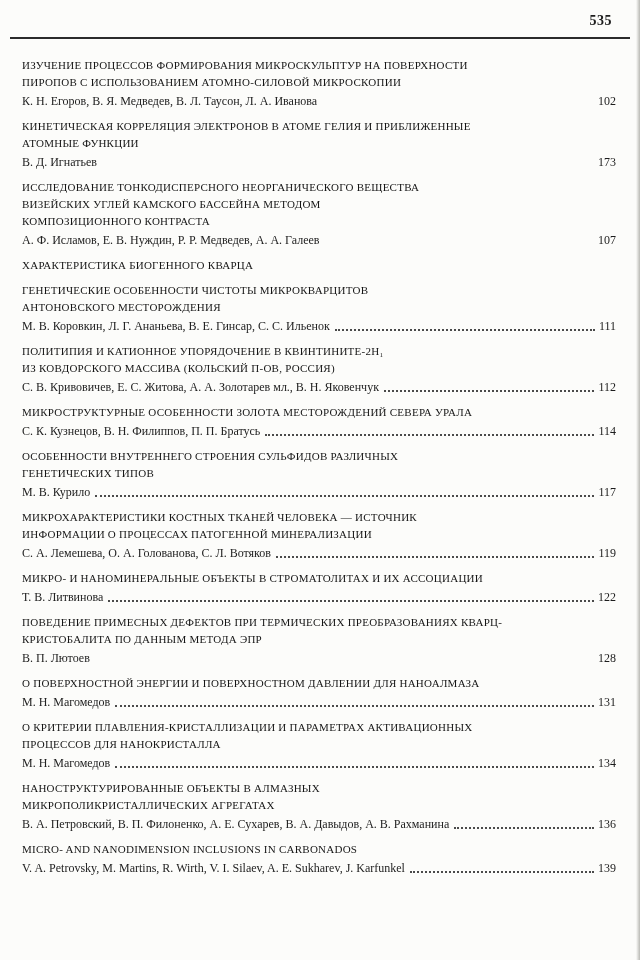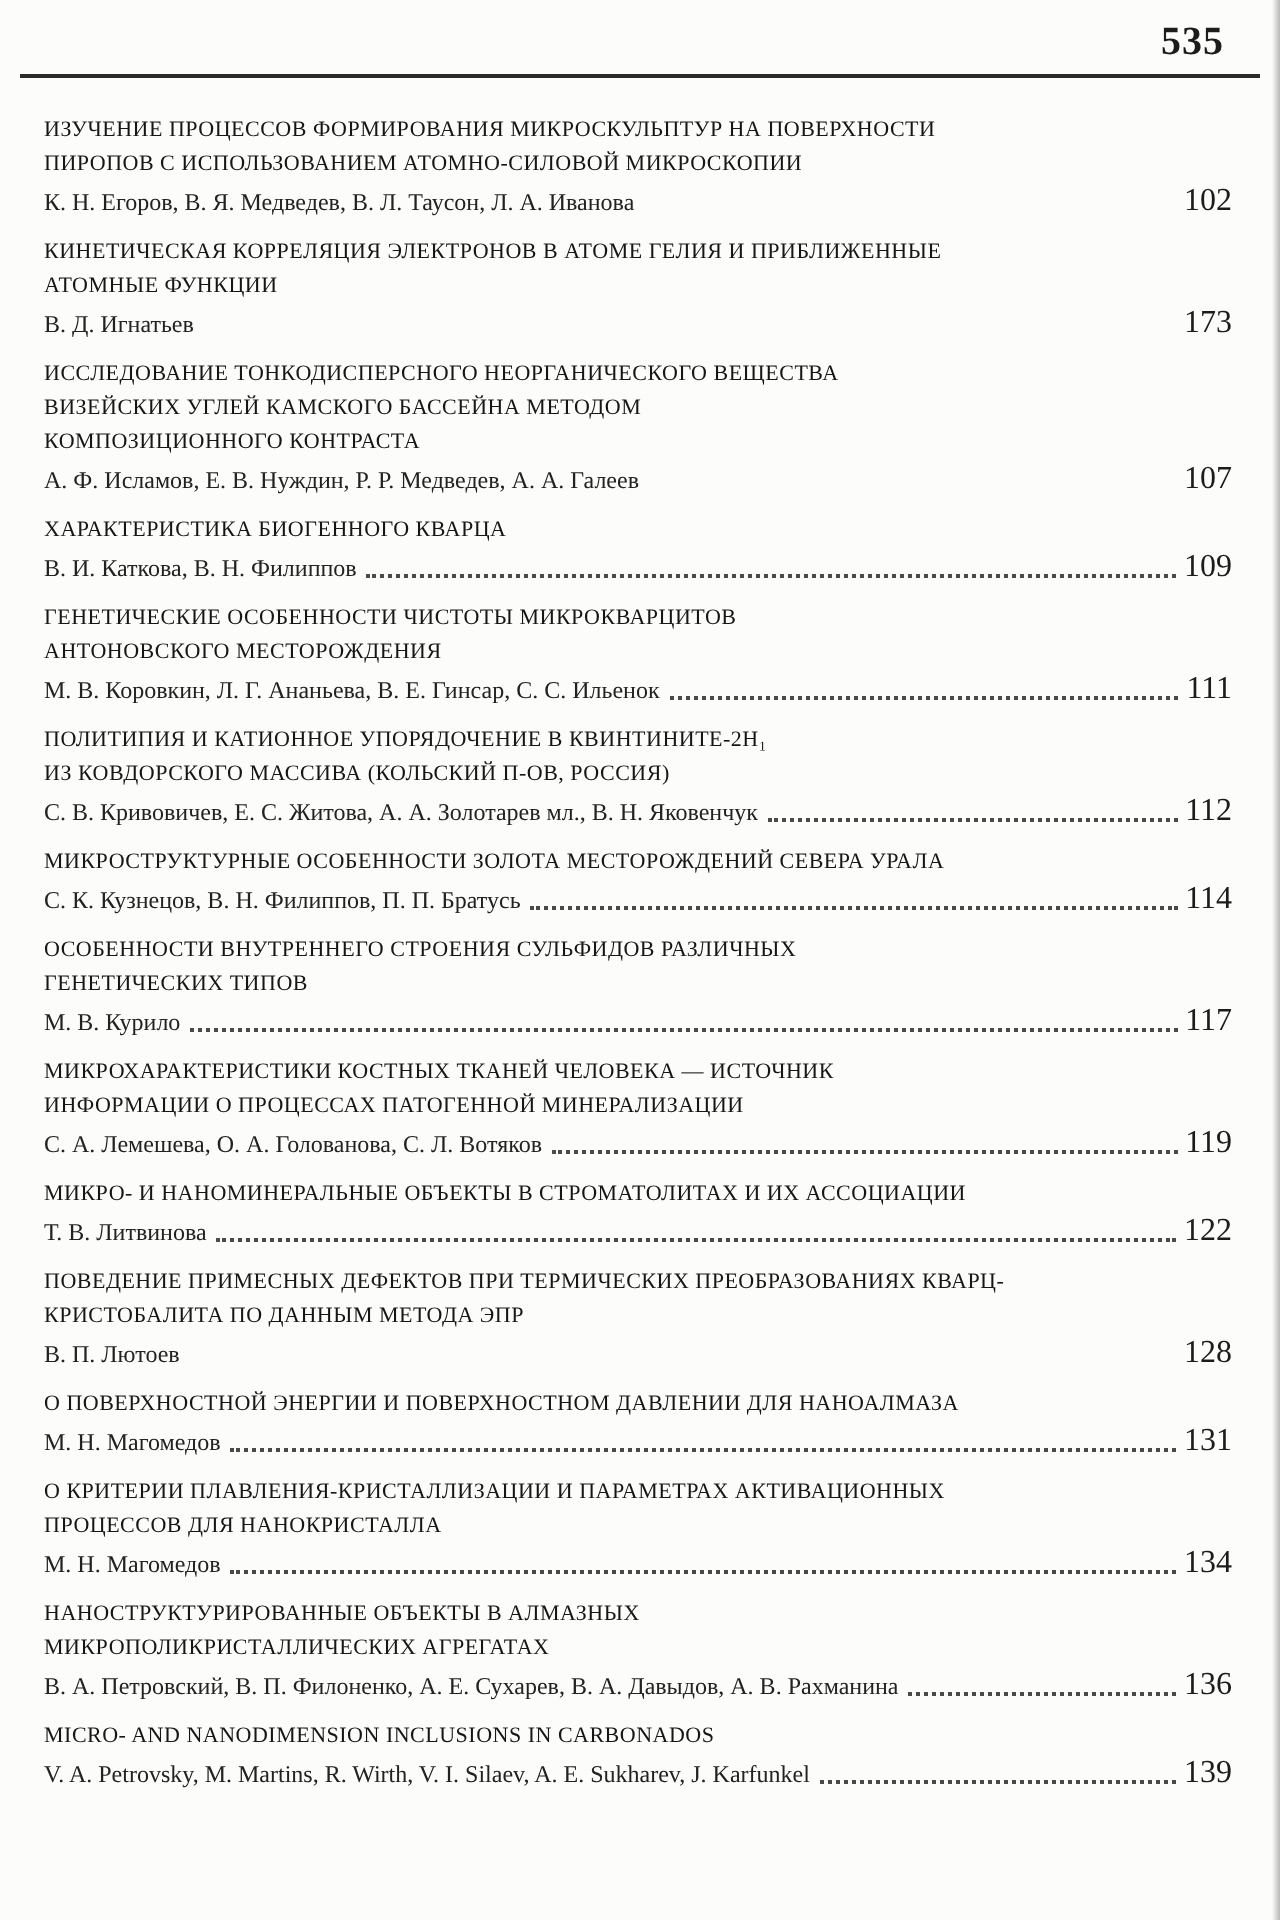--- a/index.html
+++ b/index.html
@@ -14,21 +14,21 @@
     font-family: "Liberation Serif", "DejaVu Serif", serif;
     color: #1c1c1c;
     overflow: hidden;
   }
   .scan-edge-right {
     position: absolute; top: 0; right: 0; width: 4px; height: 100%;
     background: linear-gradient(to left, #b9b9b4, rgba(185,185,180,0));
   }
   .page-header { text-align: right; }
   .page-number-top {
-    font-size: 20px;
+    font-size: 14px;
     font-weight: bold;
     letter-spacing: 0.5px;
     padding-right: 4px;
     line-height: 22px;
   }
   .header-rule {
     border: none;
     border-top: 2px solid #2b2b2b;
     margin: 5px -14px 0 -12px;
   }
@@ -52,21 +52,21 @@
   .entry-authors { white-space: nowrap; }
   .leader {
     flex: 1 1 auto;
     margin: 0 4px 4px 5px;
     border-bottom: 2px dotted #4a4a4a;
     min-width: 8px;
   }
   .leader.leader-none { border-bottom: none; }
   .entry-pagenum {
     white-space: nowrap;
-    font-size: 16px;
+    font-size: 12px;
     color: #1c1c1c;
   }
 </style>
 </head>
 <body>
 
 <div class="page">
   <div class="scan-edge-right"></div>
 
   <div class="page-header">
@@ -102,25 +102,20 @@
 КОМПОЗИЦИОННОГО КОНТРАСТА</div>
       <div class="entry-row">
         <span class="entry-authors">А. Ф. Исламов, Е. В. Нуждин, Р. Р. Медведев, А. А. Галеев</span>
         <span class="leader leader-none"></span>
         <span class="entry-pagenum">107</span>
       </div>
     </div>
 
     <div class="entry">
       <div class="entry-title">ХАРАКТЕРИСТИКА БИОГЕННОГО КВАРЦА</div>
-      <div class="entry-row">
-        <span class="entry-authors">В. И. Каткова, В. Н. Филиппов</span>
-        <span class="leader"></span>
-        <span class="entry-pagenum">109</span>
-      </div>
     </div>
 
     <div class="entry">
       <div class="entry-title">ГЕНЕТИЧЕСКИЕ ОСОБЕННОСТИ ЧИСТОТЫ МИКРОКВАРЦИТОВ
 АНТОНОВСКОГО МЕСТОРОЖДЕНИЯ</div>
       <div class="entry-row">
         <span class="entry-authors">М. В. Коровкин, Л. Г. Ананьева, В. Е. Гинсар, С. С. Ильенок</span>
         <span class="leader"></span>
         <span class="entry-pagenum">111</span>
       </div>

